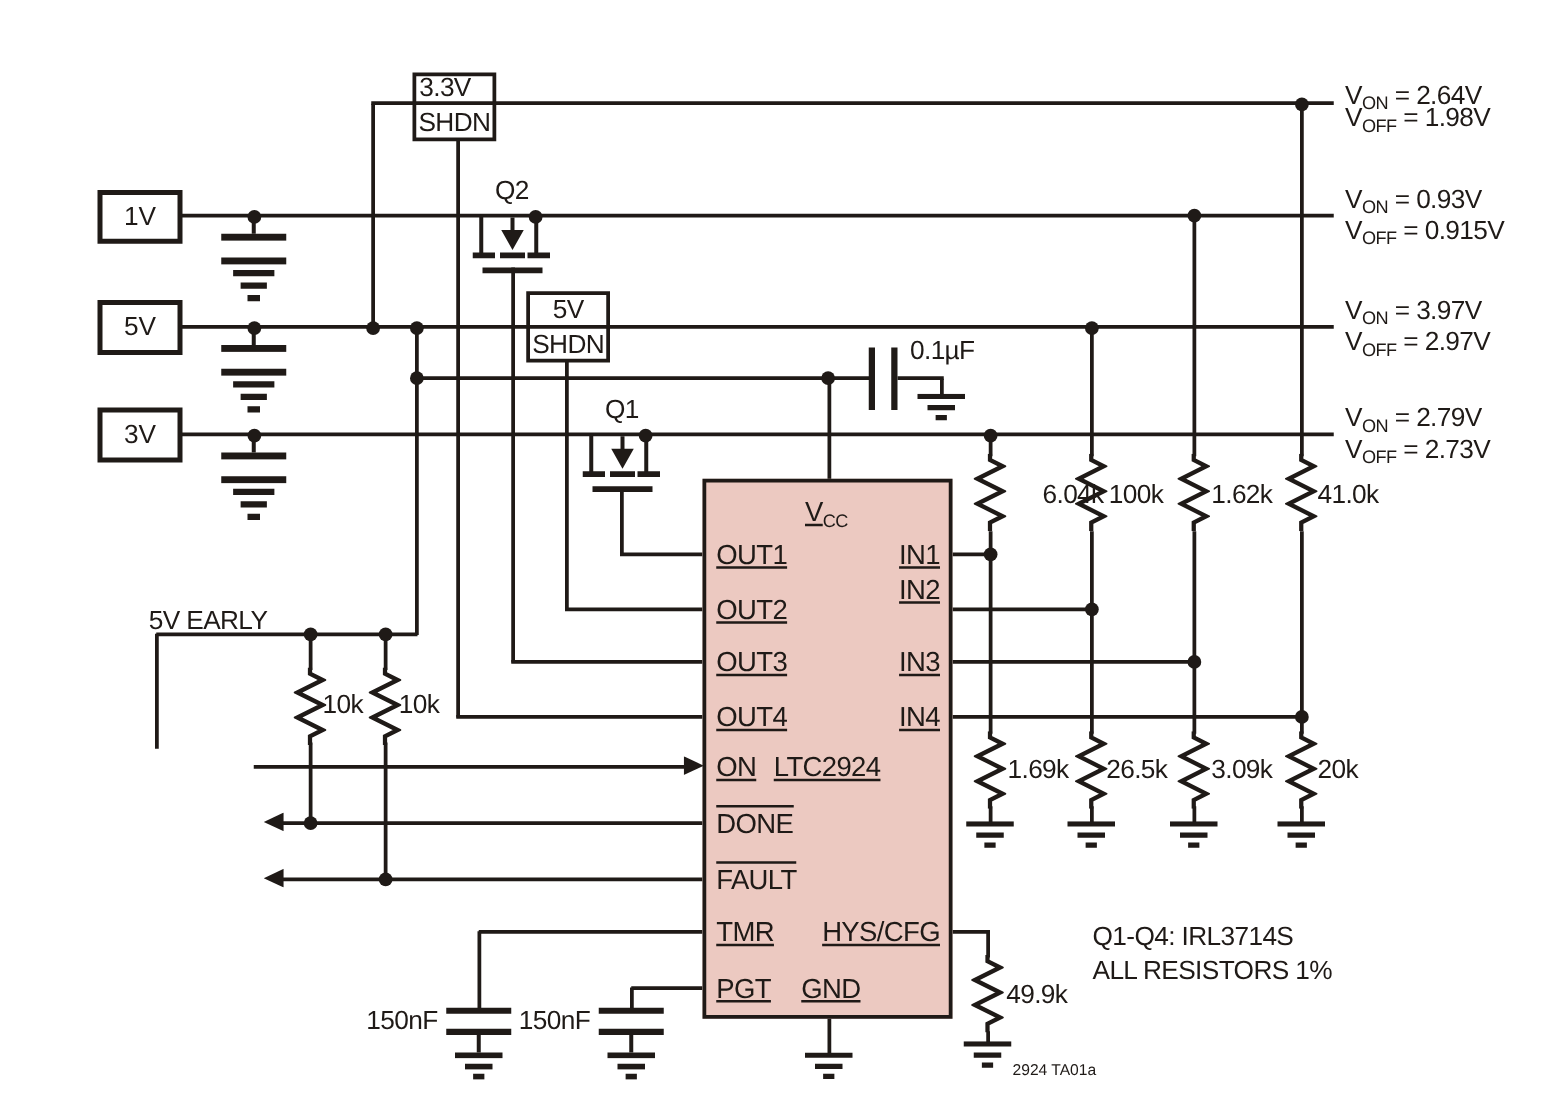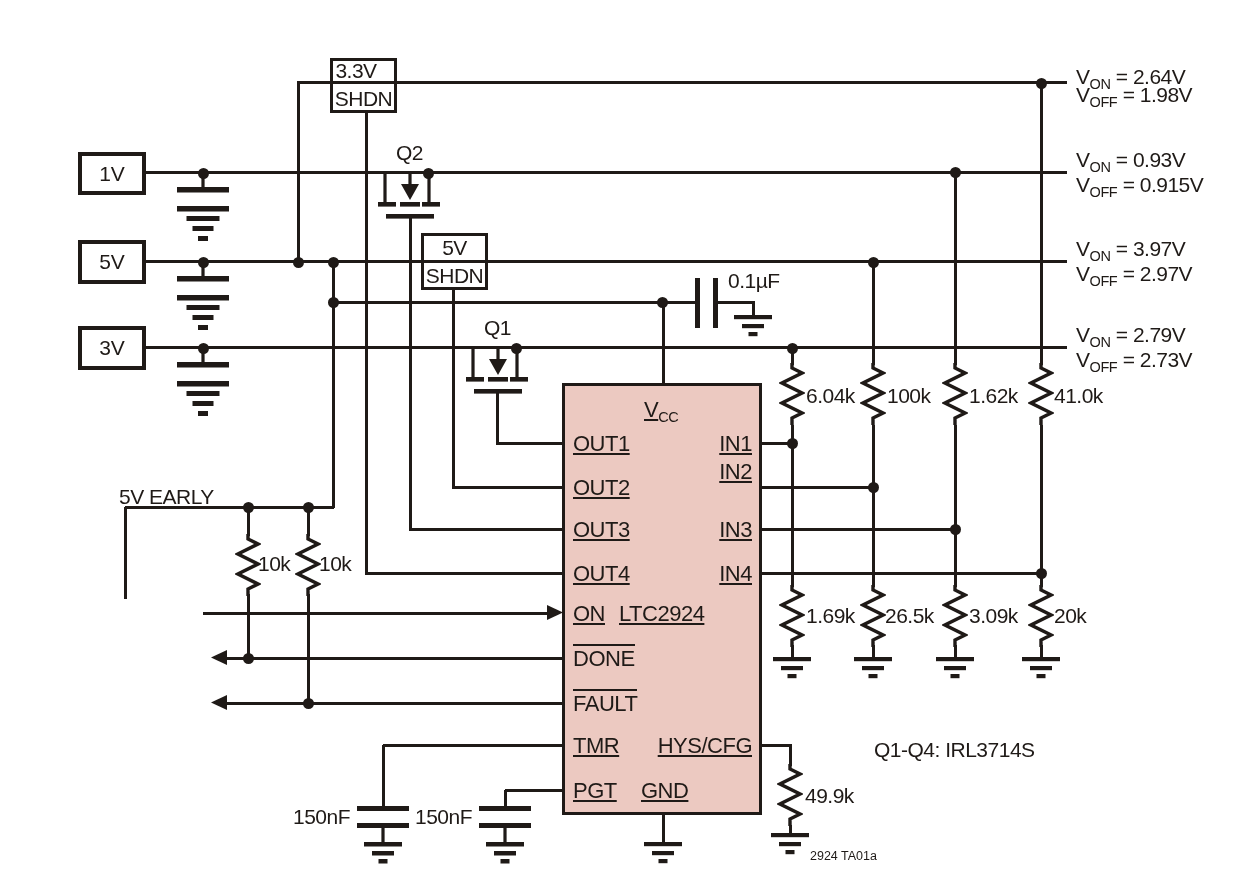--- a/index.html
+++ b/index.html
@@ -298,33 +298,34 @@
   <div class="lbl pin" style="left:573px;top:689px"><span class="ovl">FAULT</span></div>
   <div class="lbl pin" style="left:573px;top:733px">TMR</div>
   <div class="lbl pin" style="left:573px;top:778px">PGT</div>
   <div class="lbl pin" style="right:500px;top:431px">IN1</div>
   <div class="lbl pin" style="right:500px;top:459px">IN2</div>
   <div class="lbl pin" style="right:500px;top:517px">IN3</div>
   <div class="lbl pin" style="right:500px;top:561px">IN4</div>
   <div class="lbl pin" style="right:500px;top:733px">HYS/CFG</div>
   <div class="lbl pin" style="left:641px;top:778px">GND</div>
 
-  <div class="lbl" style="left:806px;top:384px">6.04k</div>
+  <div class="lbl" style="left:834px;top:384px">6.04k</div>
   <div class="lbl" style="left:887px;top:384px">100k</div>
   <div class="lbl" style="left:969px;top:384px">1.62k</div>
   <div class="lbl" style="left:1054px;top:384px">41.0k</div>
   <div class="lbl" style="left:806px;top:604px">1.69k</div>
   <div class="lbl" style="left:885px;top:604px">26.5k</div>
   <div class="lbl" style="left:969px;top:604px">3.09k</div>
   <div class="lbl" style="left:1054px;top:604px">20k</div>
   <div class="lbl" style="left:258px;top:552px">10k</div>
   <div class="lbl" style="left:319px;top:552px">10k</div>
   <div class="lbl" style="left:805px;top:784px">49.9k</div>
 
   <div class="lbl" style="left:728px;top:269px">0.1µF</div>
   <div class="lbl" style="left:293px;top:805px">150nF</div>
   <div class="lbl" style="left:415px;top:805px">150nF</div>
 
   <div class="lbl" style="left:119px;top:485px">5V EARLY</div>
   <div class="lbl" style="left:874px;top:738px">Q1-Q4: IRL3714S</div>
+  <div class="lbl" style="left:874px;top:765px">ALL RESISTORS 1%</div>
   <div class="lbl fig" style="left:810px;top:849px">2924 TA01a</div>
 
 </div>
 
 </body></html>

